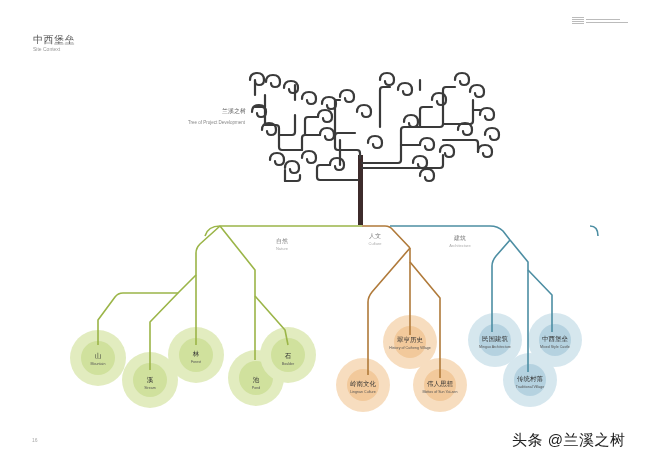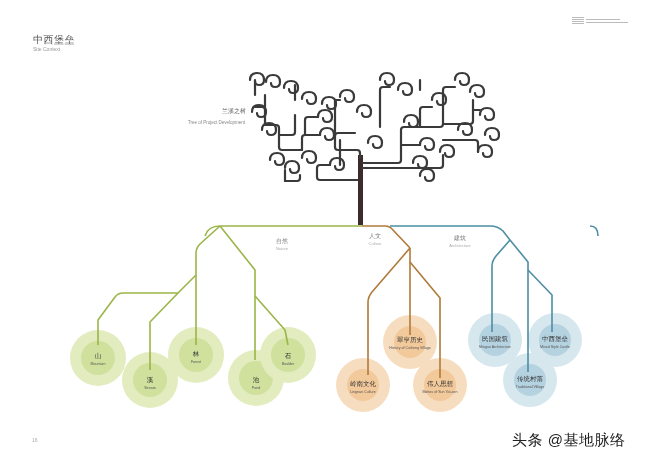--- a/index.html
+++ b/index.html
@@ -213,13 +213,13 @@
 <div class="node-label" style="left:520px;top:335px;">
   <span class="node-cn">中西堡垒</span>
   <span class="node-en">Mixed Style Castle</span>
 </div>
 <div class="node-label" style="left:495px;top:375px;">
   <span class="node-cn">传统村落</span>
   <span class="node-en">Traditional Village</span>
 </div>
 
 <div class="abs page-num">16</div>
-<div class="abs watermark">头条 @基地脉络</div>
+<div class="abs watermark">头条 @兰溪之树</div>
 
 </body></html>

